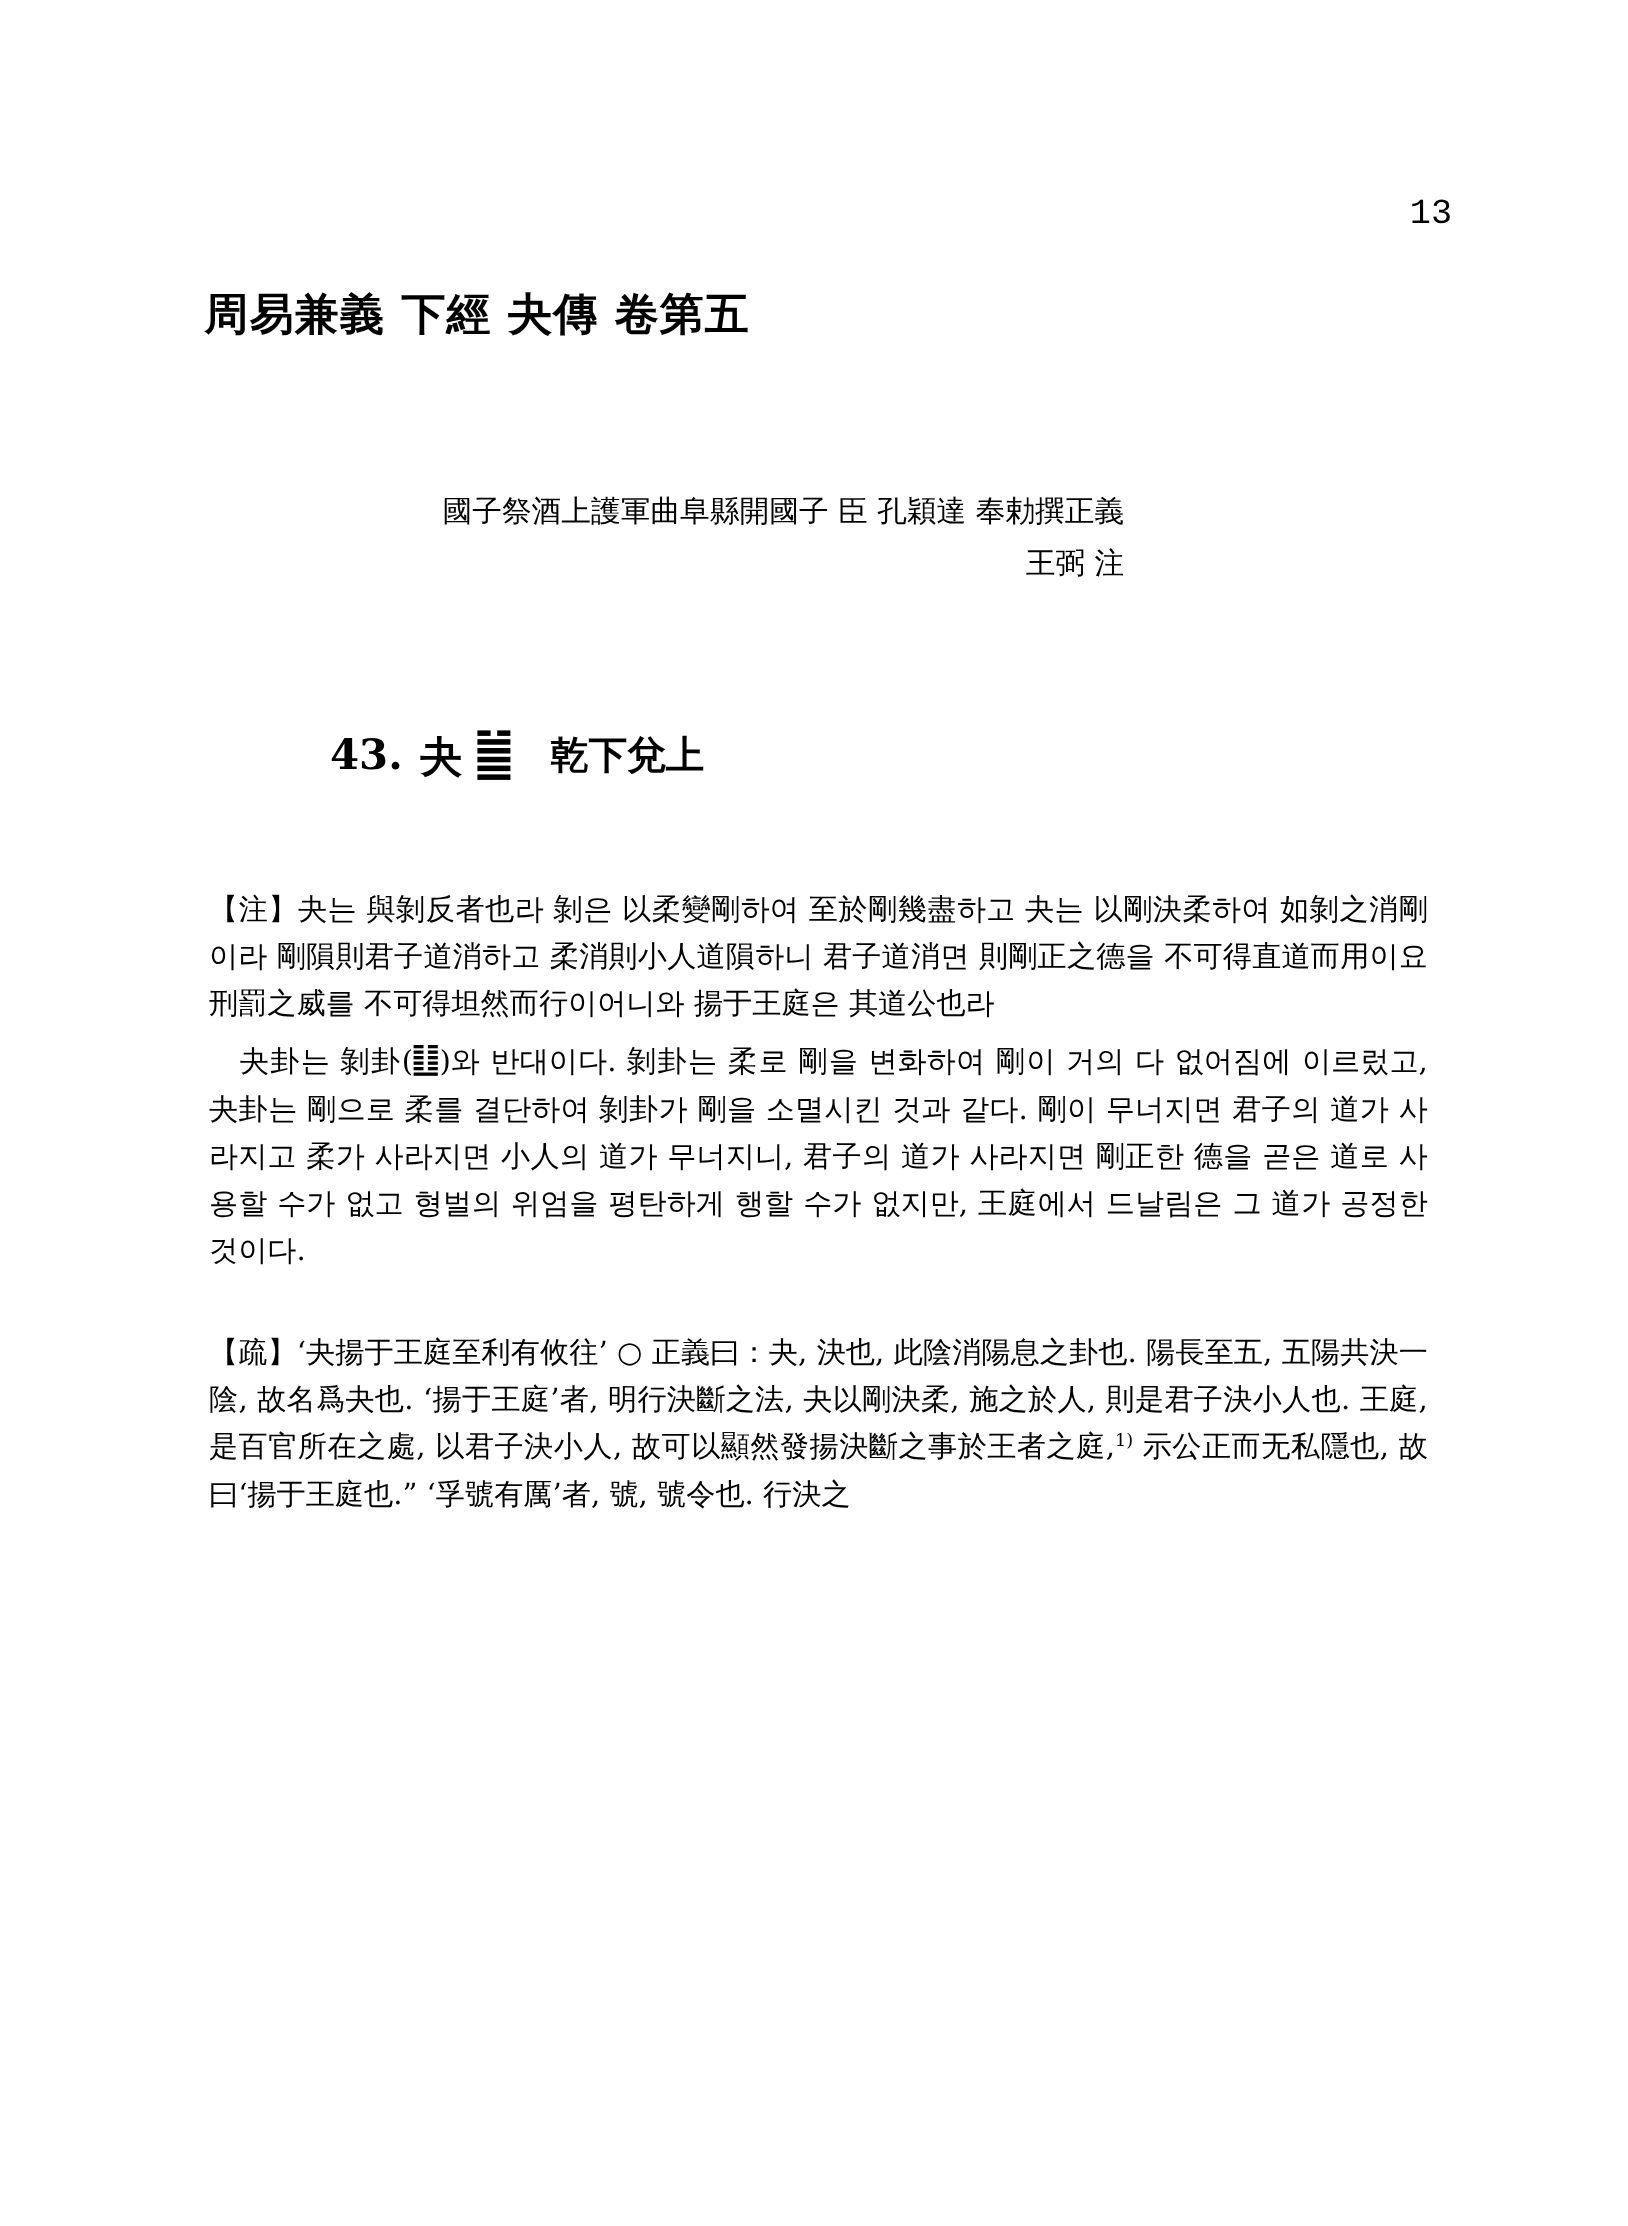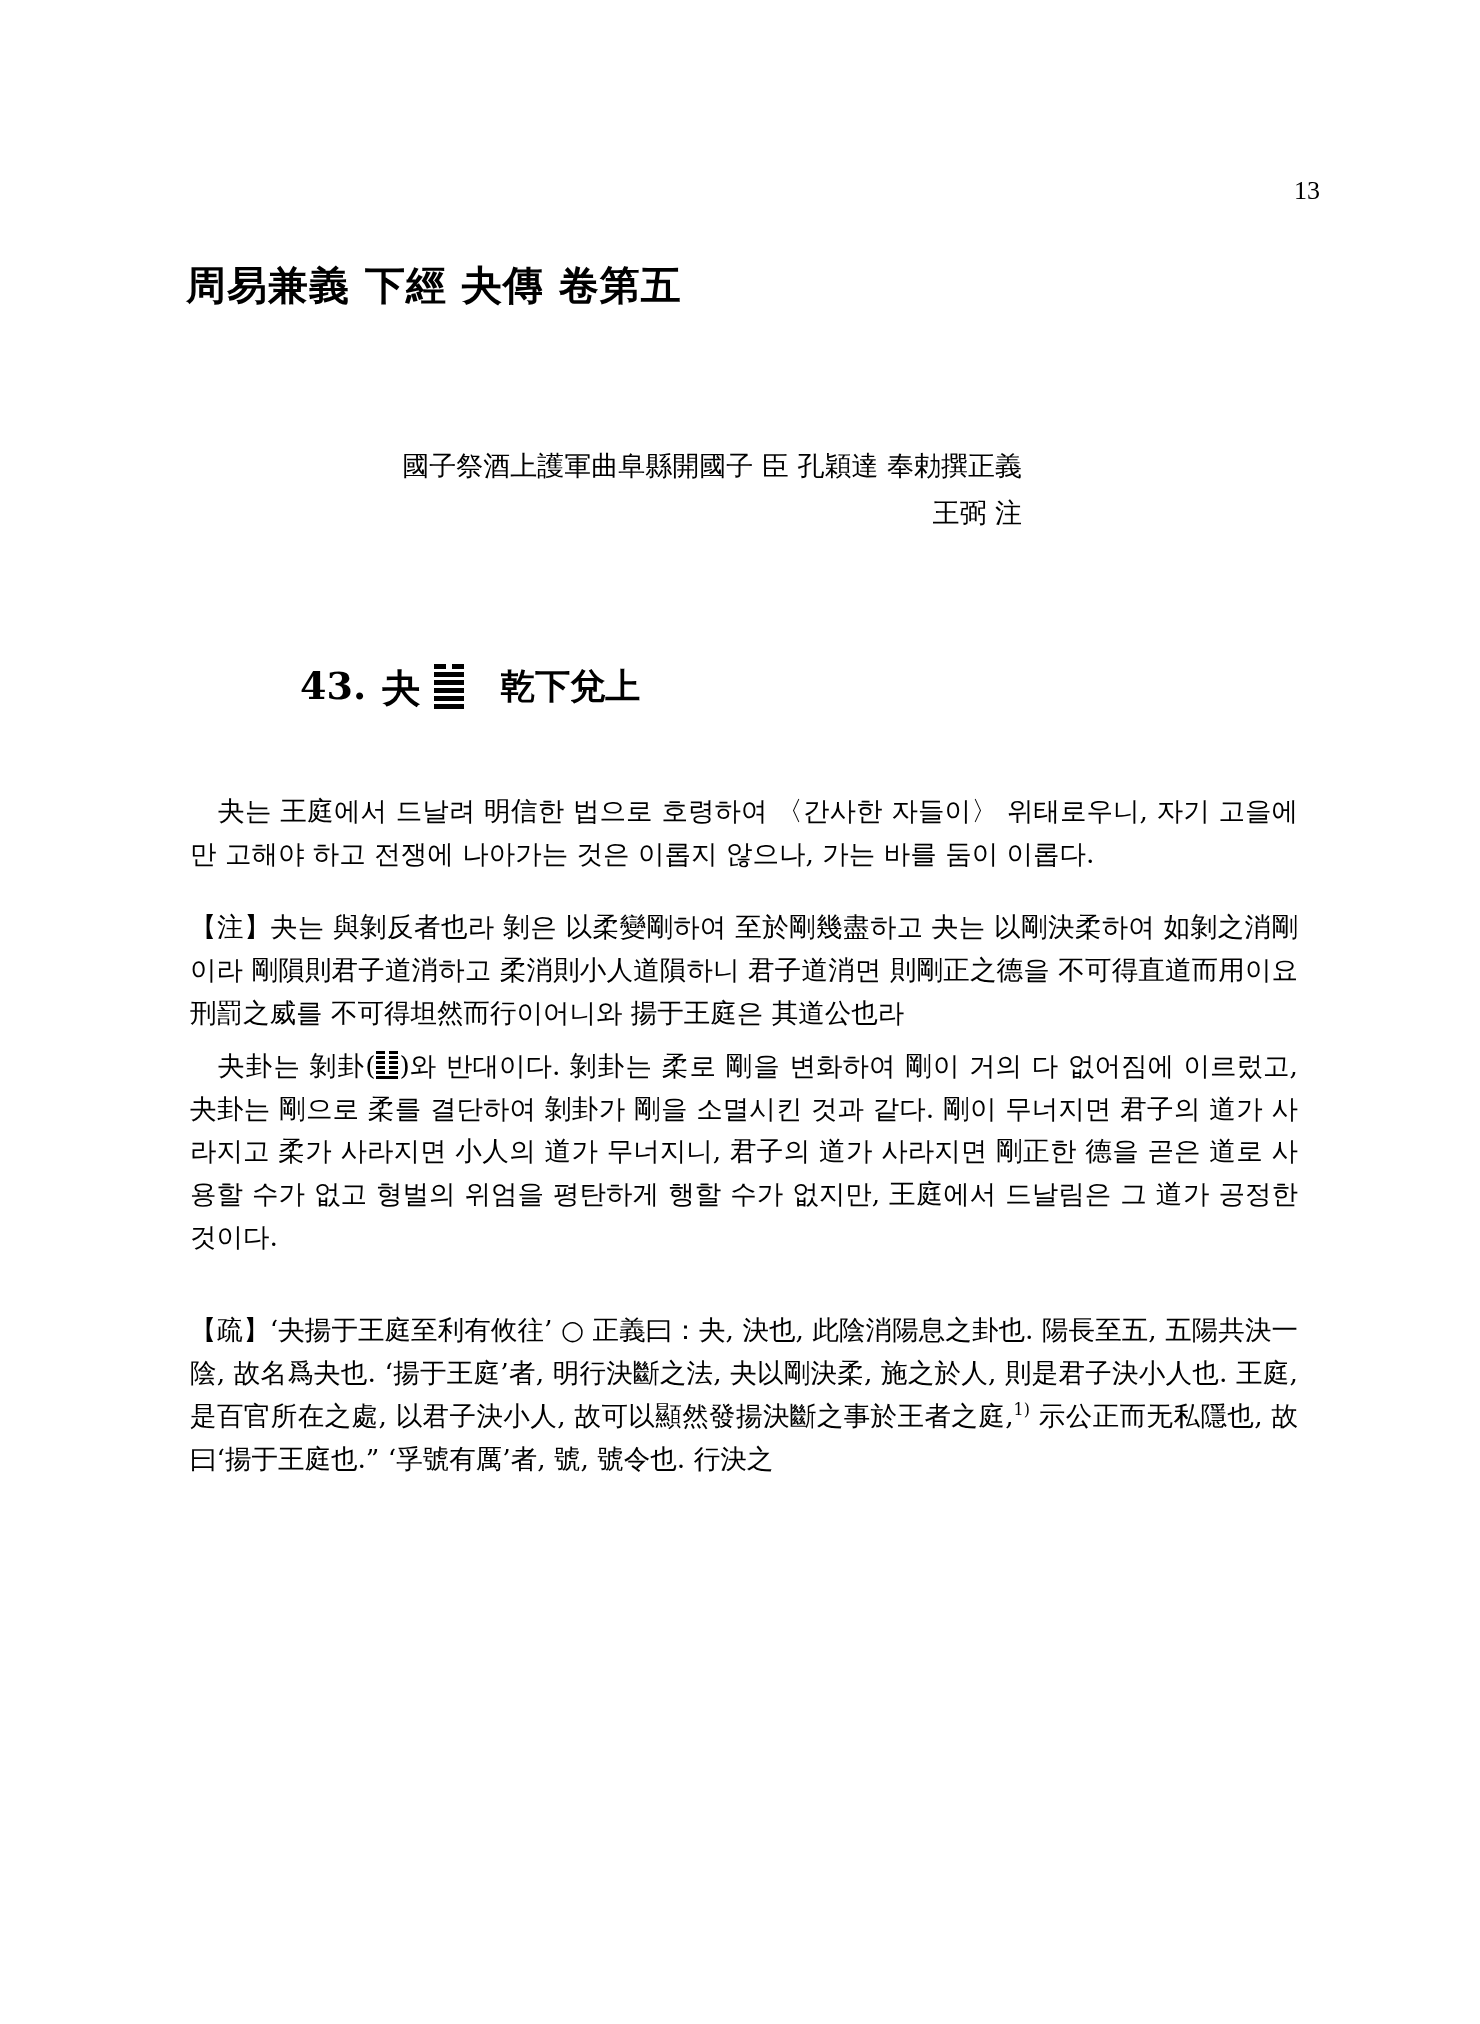--- a/index.html
+++ b/index.html
@@ -19,22 +19,22 @@
     top: 0; left: 0;
     width: 1480px;
     height: 2024px;
     box-sizing: border-box;
     padding: 0;
   }
   .page-number {
     position: absolute;
     top: 176px;
     right: 160px;
-    font-size: 26px;
-    font-family: Liberation Serif, serif;
+    font-size: 32px;
+    font-family: Liberation Mono, monospace;
     text-align: right;
   }
   .doc-title {
     position: absolute;
     top: 258px;
     left: 186px;
     font-size: 40px;
     font-weight: bold;
     letter-spacing: 1px;
     font-family: "DejaVu Serif", "Liberation Serif", serif;
@@ -201,21 +201,20 @@
       <span class="ln"></span>
       <span class="ln"></span>
       <span class="ln"></span>
     </span>
     <span class="trigram-label">乾下兌上</span>
   </div>
 
   <div class="body-area">
 
 
-    <p class="trans">夬는 王庭에서 드날려 明信한 법으로 호령하여 〈간사한 자들이〉 위태로우니, 자기 고을에만 고해야 하고 전쟁에 나아가는 것은 이롭지 않으나, 가는 바를 둠이 이롭다.</p>
 
     <p class="note">
       <span class="marker">【注】</span><span>夬는 與剝反者也라 剝은 以柔變剛하여 至於剛幾盡하고 夬는 以剛決柔하여 如剝之消剛이라 剛隕則君子道消하고 柔消則小人道隕하니 君子道消면 則剛正之德을 不可得直道而用이요 刑罰之威를 不可得坦然而行이어니와 揚于王庭은 其道公也라</span>
     </p>
 
     <p class="note-trans">
       <span>夬卦는 剝卦(</span><span class="inline-hex">
         <span class="ln broken">
             <i></i>
             <i></i>

